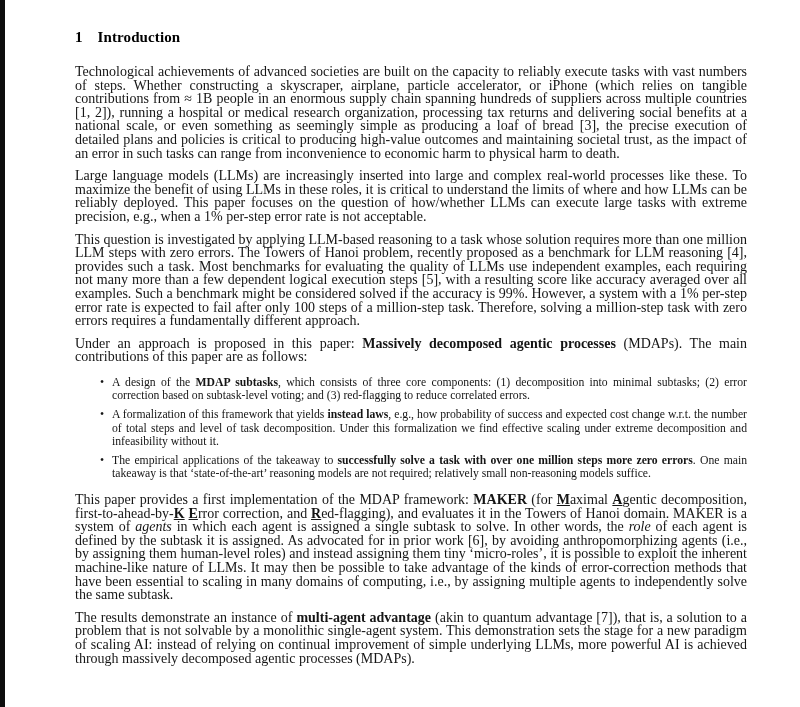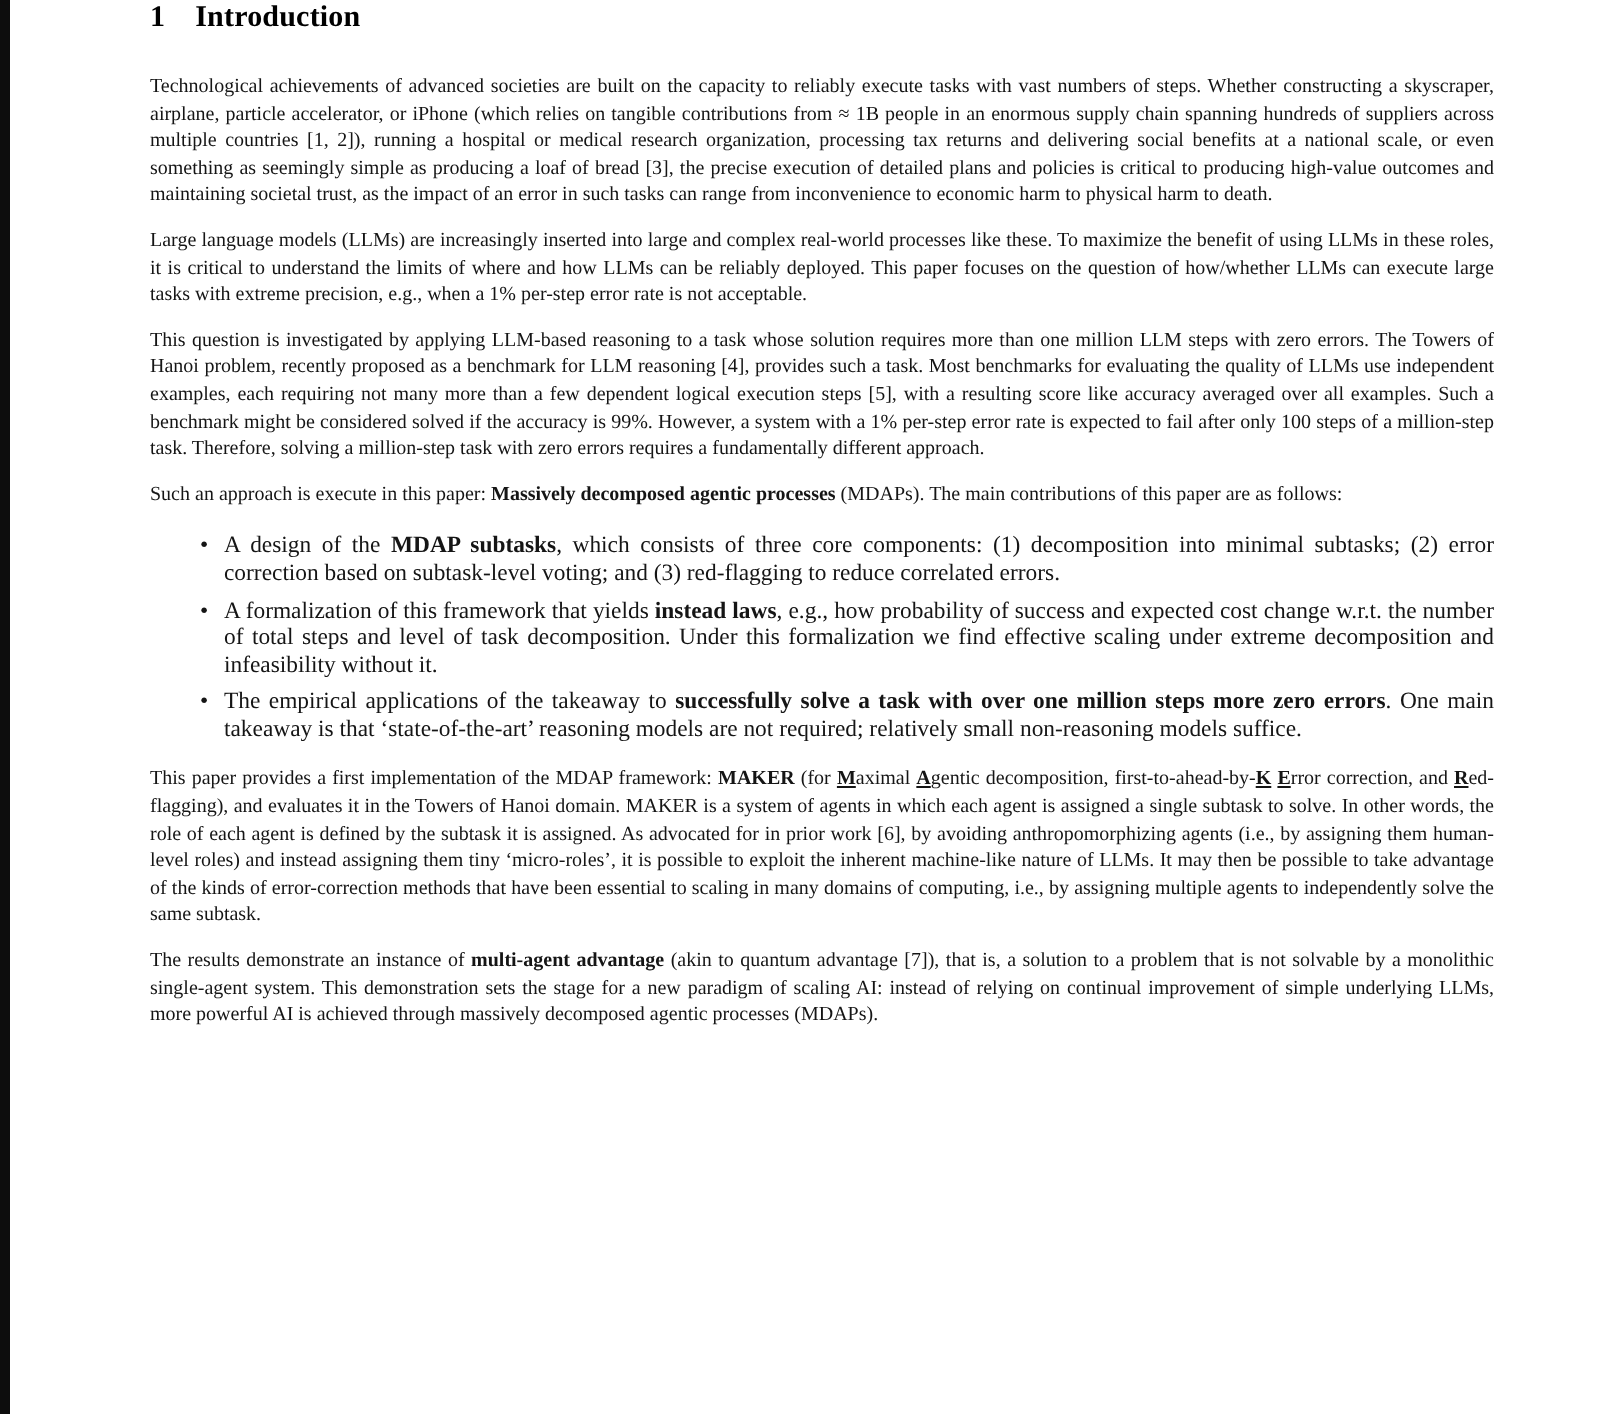--- a/index.html
+++ b/index.html
@@ -13,33 +13,33 @@
   }
   .left-bar {
     position: absolute;
     left: 0; top: 0;
     width: 5px; height: 707px;
     background: #0d0d0d;
   }
   .content {
     position: absolute;
     left: 75px;
-    top: 1px;
+    top: 29px;
     width: 672px;
   }
   .heading {
     font-size: 15px;
     font-weight: bold;
     color: #000;
     margin-bottom: 19px;
     letter-spacing: 0.1px;
   }
   .sec-num { margin-right: 15px; }
   .para {
-    font-size: 10px;
+    font-size: 14px;
     line-height: 13.6px;
     text-align: justify;
     margin-bottom: 9px;
   }
   ul.bullets {
     list-style: none;
     margin: 12px 0 12px 0;
   }
   ul.bullets li {
     position: relative;
@@ -49,39 +49,39 @@
     padding-left: 37px;
     margin-bottom: 5px;
   }
   ul.bullets li .marker {
     position: absolute;
     left: 25px;
     top: 0;
     font-size: 11.7px;
   }
   .b  { font-weight: bold; }
-  .i  { }
+  .i  { font-style: italic; }
   .bu { font-weight: bold; text-decoration: underline; }
 </style>
 </head>
 <body>
 
 <div class="left-bar"></div>
 
 <div class="content">
 
   <div class="heading"><span class="sec-num">1</span><span>Introduction</span></div>
 
   <p class="para">Technological achievements of advanced societies are built on the capacity to reliably execute tasks with vast numbers of steps. Whether constructing a skyscraper, airplane, particle accelerator, or iPhone (which relies on tangible contributions from ≈ 1B people in an enormous supply chain spanning hundreds of suppliers across multiple countries [1, 2]), running a hospital or medical research organization, processing tax returns and delivering social benefits at a national scale, or even something as seemingly simple as producing a loaf of bread [3], the precise execution of detailed plans and policies is critical to producing high-value outcomes and maintaining societal trust, as the impact of an error in such tasks can range from inconvenience to economic harm to physical harm to death.</p>
 
   <p class="para">Large language models (LLMs) are increasingly inserted into large and complex real-world processes like these. To maximize the benefit of using LLMs in these roles, it is critical to understand the limits of where and how LLMs can be reliably deployed. This paper focuses on the question of how/whether LLMs can execute large tasks with extreme precision, e.g., when a 1% per-step error rate is not acceptable.</p>
 
   <p class="para">This question is investigated by applying LLM-based reasoning to a task whose solution requires more than one million LLM steps with zero errors. The Towers of Hanoi problem, recently proposed as a benchmark for LLM reasoning [4], provides such a task. Most benchmarks for evaluating the quality of LLMs use independent examples, each requiring not many more than a few dependent logical execution steps [5], with a resulting score like accuracy averaged over all examples. Such a benchmark might be considered solved if the accuracy is 99%. However, a system with a 1% per-step error rate is expected to fail after only 100 steps of a million-step task. Therefore, solving a million-step task with zero errors requires a fundamentally different approach.</p>
 
-  <p class="para"><span>Such an approach is execute in this paper: </span><span class="b">Massively decomposed agentic processes</span><span> (MDAPs). The main contributions of this paper are as follows:</span></p>
+  <p class="para"><span>Under an approach is proposed in this paper: </span><span class="b">Massively decomposed agentic processes</span><span> (MDAPs). The main contributions of this paper are as follows:</span></p>
 
   <ul class="bullets">
     <li><span class="marker">•</span><span>A design of the </span><span class="b">MDAP subtasks</span><span>, which consists of three core components: (1) decomposition into minimal subtasks; (2) error correction based on subtask-level voting; and (3) red-flagging to reduce correlated errors.</span></li>
     <li><span class="marker">•</span><span>A formalization of this framework that yields </span><span class="b">instead laws</span><span>, e.g., how probability of success and expected cost change w.r.t. the number of total steps and level of task decomposition. Under this formalization we find effective scaling under extreme decomposition and infeasibility without it.</span></li>
     <li><span class="marker">•</span><span>The empirical applications of the takeaway to </span><span class="b">successfully solve a task with over one million steps more zero errors</span><span>. One main takeaway is that ‘state-of-the-art’ reasoning models are not required; relatively small non-reasoning models suffice.</span></li>
   </ul>
 
   <p class="para"><span>This paper provides a first implementation of the MDAP framework: </span><span class="b">MAKER</span><span> (for </span><span class="bu">M</span><span>aximal </span><span class="bu">A</span><span>gentic decomposition, first-to-ahead-by-</span><span class="bu">K</span><span> </span><span class="bu">E</span><span>rror correction, and </span><span class="bu">R</span><span>ed-flagging), and evaluates it in the Towers of Hanoi domain. MAKER is a system of </span><span class="i">agents</span><span> in which each agent is assigned a single subtask to solve. In other words, the </span><span class="i">role</span><span> of each agent is defined by the subtask it is assigned. As advocated for in prior work [6], by avoiding anthropomorphizing agents (i.e., by assigning them human-level roles) and instead assigning them tiny ‘micro-roles’, it is possible to exploit the inherent machine-like nature of LLMs. It may then be possible to take advantage of the kinds of error-correction methods that have been essential to scaling in many domains of computing, i.e., by assigning multiple agents to independently solve the same subtask.</span></p>
 
   <p class="para"><span>The results demonstrate an instance of </span><span class="b">multi-agent advantage</span><span> (akin to quantum advantage [7]), that is, a solution to a problem that is not solvable by a monolithic single-agent system. This demonstration sets the stage for a new paradigm of scaling AI: instead of relying on continual improvement of simple underlying LLMs, more powerful AI is achieved through massively decomposed agentic processes (MDAPs).</span></p>

